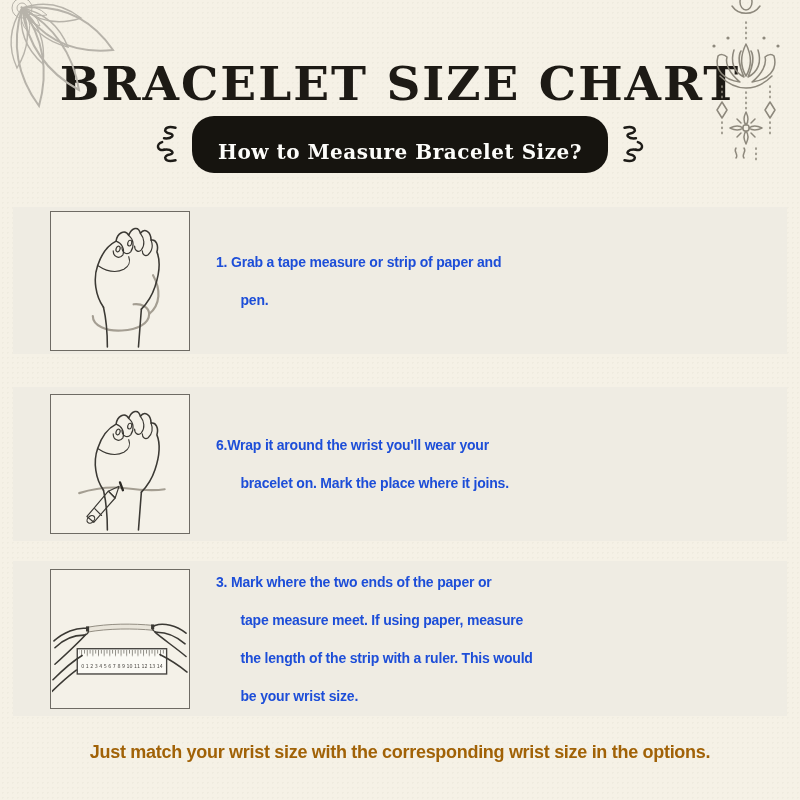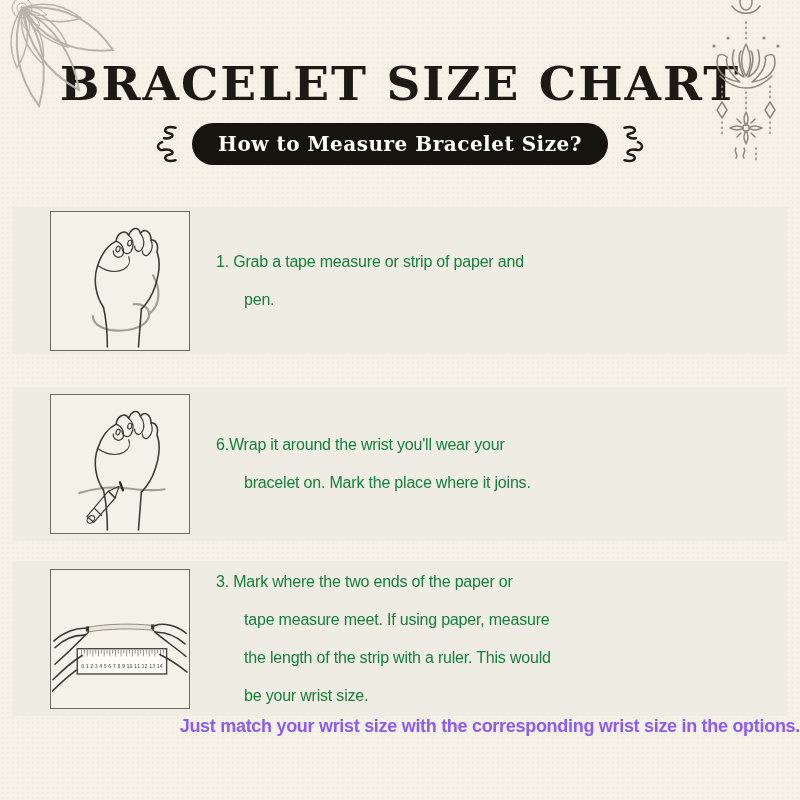--- a/index.html
+++ b/index.html
@@ -27,21 +27,21 @@
   }
 
   .badge-row {
     margin-top:12px;
     display:flex; align-items:center; justify-content:center;
     gap:12px; height:42px;
   }
   .badge-pill {
     background:#16140f; color:#fdfdfa;
     border-radius:22px;
-    padding:9px 26px 9px;
+    padding:24px 26px 9px;
     font-family:"DejaVu Serif", serif;
     font-weight:700; font-size:20px;
     letter-spacing:0.5px;
     white-space:nowrap;
   }
   .squiggle { width:30px; height:42px; }
   .squiggle.flip { transform:scaleX(-1); }
 
   .steps { margin:42px 13px 0; }
   .step-row {
@@ -55,37 +55,38 @@
 
   .illus-box {
     flex:0 0 140px; width:140px; height:140px;
     background:#f4f1e8;
     border:1.5px solid #6e6b64;
     display:flex; align-items:center; justify-content:center;
   }
   .step-text {
     margin-left:26px;
     width:578px;
-    font-size:16px;
-    font-weight:400;
+    font-size:14px;
+    font-weight:700;
     letter-spacing:-0.2px;
     line-height:38px;
     white-space:pre-line;
     padding-left:1.75em;
     text-indent:-1.75em;
-    color:#15803d;
+    color:#1d4ed8;
   }
 
   .footer-note {
-    text-align:right;
+    margin-top:26px;
+    text-align:center;
     font-size:18px;
     font-weight:600;
     letter-spacing:-0.3px;
     white-space:nowrap;
-    color:#8b5cf6;
+    color:#a16207;
   }
 
   .line { fill:none; stroke:#3b3934; stroke-width:1.6; stroke-linecap:round; stroke-linejoin:round; }
   .thin { fill:none; stroke:#3b3934; stroke-width:1.2; stroke-linecap:round; stroke-linejoin:round; }
   .tape { fill:none; stroke:#a49e92; stroke-width:2.2; stroke-linecap:round; }
   .gray2 { fill:none; stroke:#b7b3aa; stroke-width:2; }
   .gray14 { fill:none; stroke:#b7b3aa; stroke-width:1.4; }
   .gray1 { fill:none; stroke:#b7b3aa; stroke-width:1; }
   .orn { fill:none; stroke:#8d887c; stroke-width:1.5; stroke-linecap:round; stroke-linejoin:round; }
   .orn-dot { fill:#8d887c; stroke:none; }

